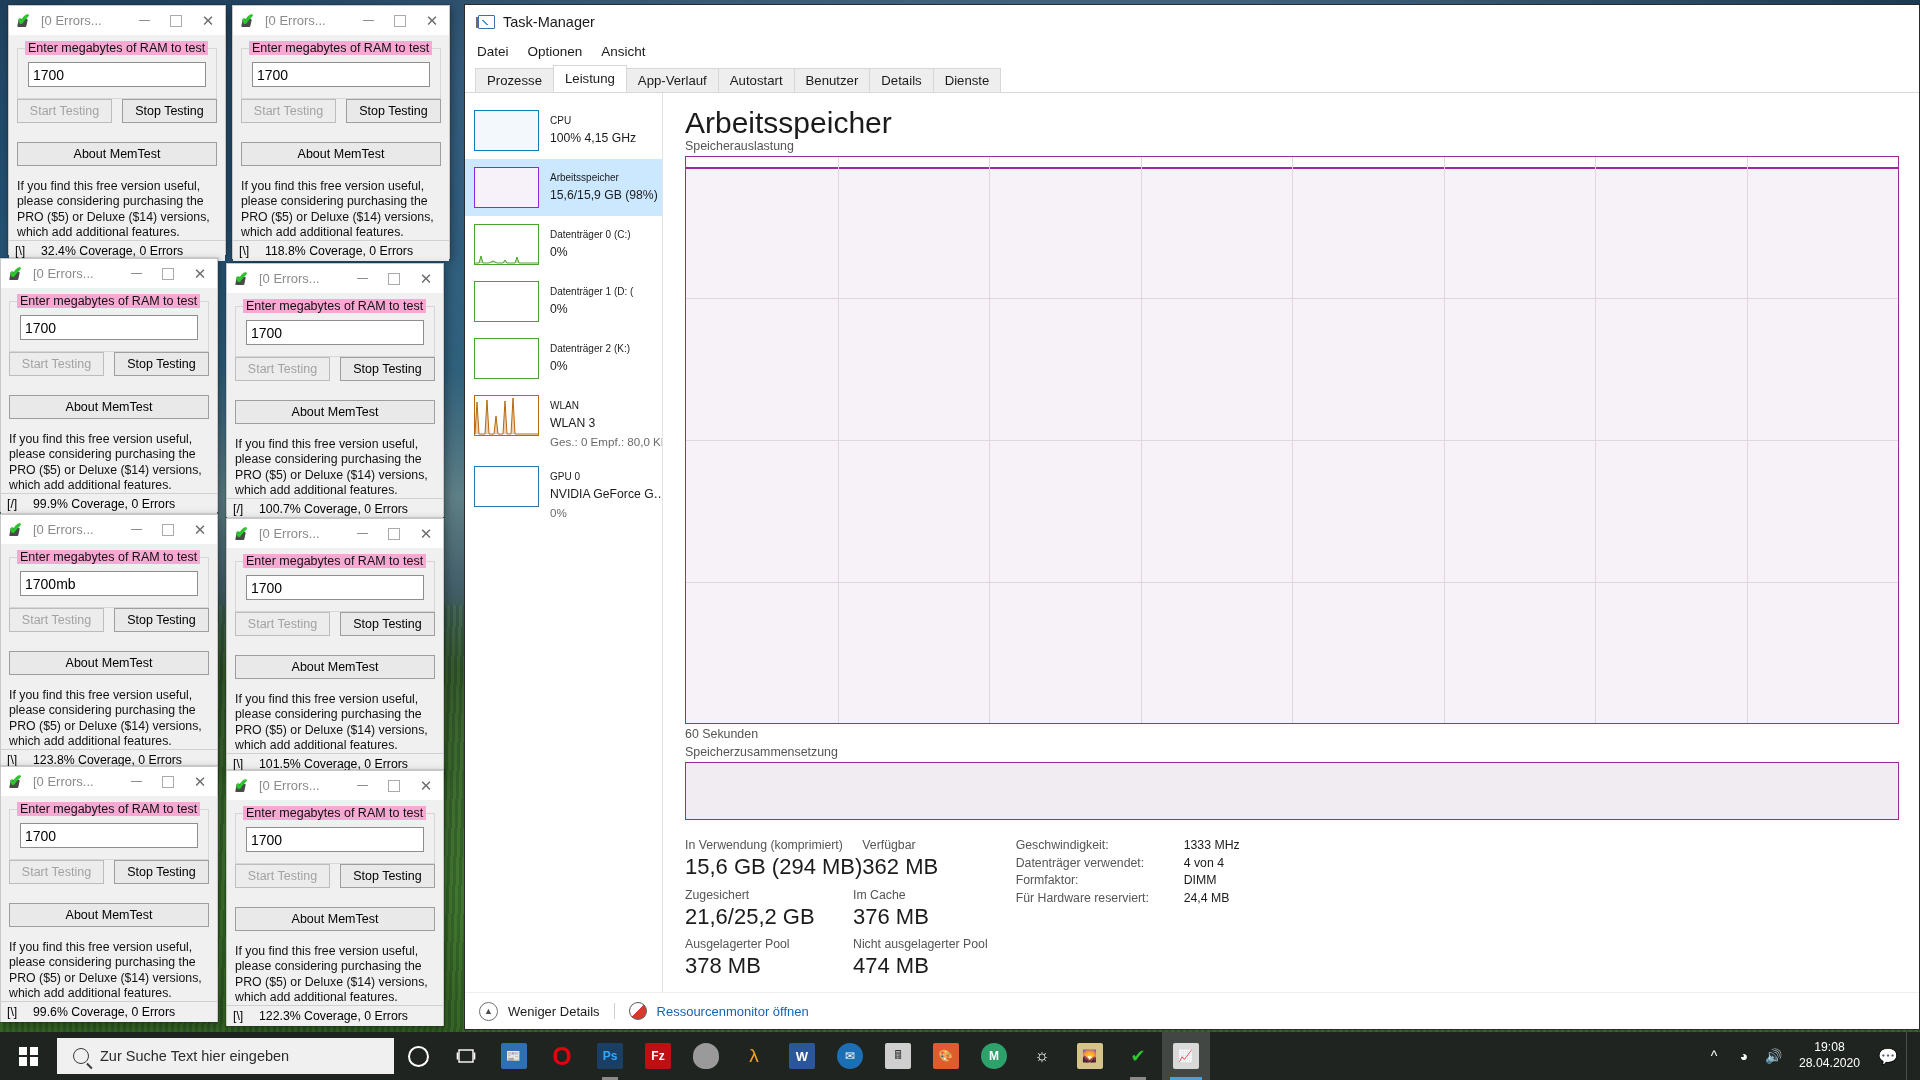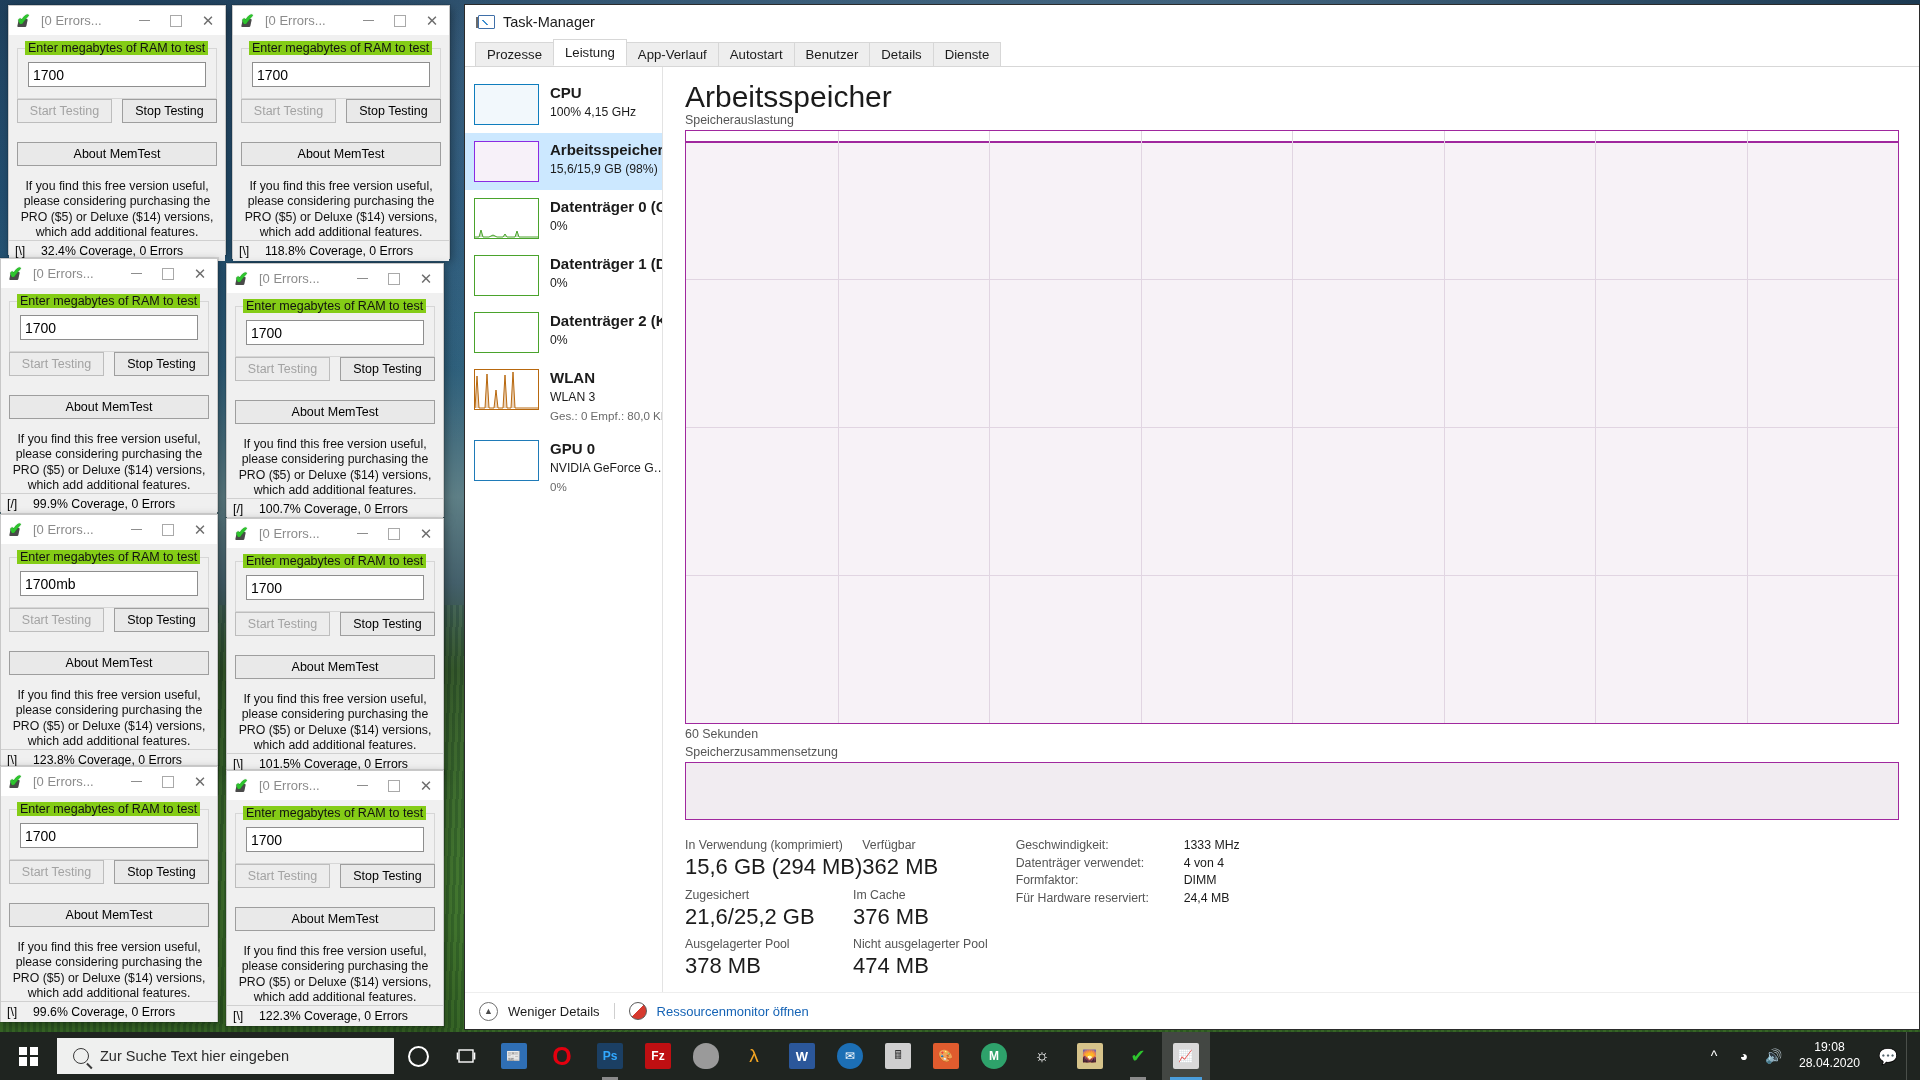--- a/index.html
+++ b/index.html
@@ -53,36 +53,36 @@
   .mt-btn{width:31px;height:29px;display:flex;align-items:center;justify-content:center;color:#8d8d8d;font-size:13px;}
   .mt-btn.close{font-size:15px;color:#6d6d6d;width:34px;}
   .mt-btn .dash{width:11px;height:1px;background:#8d8d8d;display:block;}
   .mt-btn .sq{width:10px;height:10px;border:1px solid #a9a9a9;display:block;}
 
   .mt-body{flex:1;padding:0 8px;position:relative;}
   .mt-group{
     border:1px solid #d6d6d6;margin-top:12px;padding:13px 10px 11px 10px;position:relative;
   }
   .mt-group .lg{
-    position:absolute;top:-8px;left:7px;background:#84cc16;padding:0 3px;font-size:12.5px;color:#111;
+    position:absolute;top:-8px;left:7px;background:#f9a8d4;padding:0 3px;font-size:12.5px;color:#111;
     white-space:nowrap;
   }
   .mt-input{
     width:100%;box-sizing:border-box;height:25px;background:#fff;border:1px solid #8e8e8e;
     font-size:14px;padding:1px 4px;color:#000;display:flex;align-items:center;
     font-family:"Liberation Sans", sans-serif;
   }
   .mt-row{display:flex;gap:10px;}
   .btn{
     height:24px;background:#e9e9e9;border:1px solid #9e9e9e;font-size:12.5px;color:#000;
     display:flex;align-items:center;justify-content:center;box-sizing:border-box;flex:1;
   }
   .btn.disabled{color:#a3a3a3;background:#ececec;border-color:#bdbdbd;}
   .btn.wide{width:100%;margin-top:19px;flex:none;}
-  .mt-note{font-size:12.3px;color:#111;line-height:1.25;margin-top:13px;text-align:center;}
+  .mt-note{font-size:12.3px;color:#111;line-height:1.25;margin-top:13px;}
   .mt-status{
     flex:0 0 20px;border-top:1px solid #d0d0d0;font-size:12.3px;color:#000;
     display:flex;align-items:center;padding-left:6px;background:#f0f0f0;
   }
   .mt-status .pat{display:inline-block;width:26px;}
 
   
   #taskman{
     position:absolute;left:464px;top:4px;width:1456px;height:1026px;
     background:#ffffff;border:1px solid #2b2b2b;box-sizing:border-box;
@@ -111,21 +111,21 @@
     flex:0 0 197px;border-right:1px solid #e3e3e3;padding-top:9px;overflow:hidden;
   }
   .side-item{display:flex;align-items:flex-start;padding:8px 6px 8px 9px;gap:11px;}
   .side-item.sel{background:#cce8ff;}
   .thumb{flex:0 0 63px;height:39px;border:1px solid #0f7dbd;background:#f2f8fc;position:relative;overflow:hidden;}
   .thumb.mem{border-color:#8a2be2;background:#f7f1f9;}
   .thumb.disk{border-color:#4aa32c;background:#fff;}
   .thumb.net{border-color:#b8680e;background:#fff;}
   .thumb.gpu{border-color:#1f7bb8;background:#fff;}
   .side-txt{min-width:0;}
-  .side-t1{font-size:15px;color:#1b1b1b;line-height:1.12;white-space:nowrap;font-weight:bold;}
+  .side-t1{font-size:10px;color:#1b1b1b;line-height:1.12;white-space:nowrap;}
   .side-t2{font-size:12.2px;color:#1b1b1b;line-height:1.3;white-space:nowrap;}
   .side-t3{font-size:11.6px;color:#6a6a6a;line-height:1.3;white-space:nowrap;}
 
   #tm-content{flex:1;padding:14px 20px 0 22px;min-width:0;display:flex;flex-direction:column;}
   #mem-head{display:flex;align-items:flex-start;justify-content:space-between;}
   #mem-title{font-size:30px;color:#1b1b1b;font-weight:normal;line-height:1.05;}
   .mini-label{font-size:12.4px;color:#555;margin-top:0;}
   #mem-graph{
     position:relative;flex:1;min-height:0;border:1px solid #a0289e;background:#f7f2f7;
     margin-top:3px;overflow:hidden;
@@ -193,20 +193,25 @@
 <div id="taskman">
   <div id="tm-titlebar">
     <span class="ico">
       <span class="stnd"></span>
         <span class="scr"></span>
         <span class="wav"></span>
     </span>
     <span id="tm-title-text">Task-Manager</span>
   </div>
 
+  <div id="tm-menu">
+    <span>Datei</span>
+    <span>Optionen</span>
+    <span>Ansicht</span>
+  </div>
 
   <div id="tm-tabs">
     <div class="tm-tab">Prozesse</div>
     <div class="tm-tab active">Leistung</div>
     <div class="tm-tab">App-Verlauf</div>
     <div class="tm-tab">Autostart</div>
     <div class="tm-tab">Benutzer</div>
     <div class="tm-tab">Details</div>
     <div class="tm-tab">Dienste</div>
   </div>

